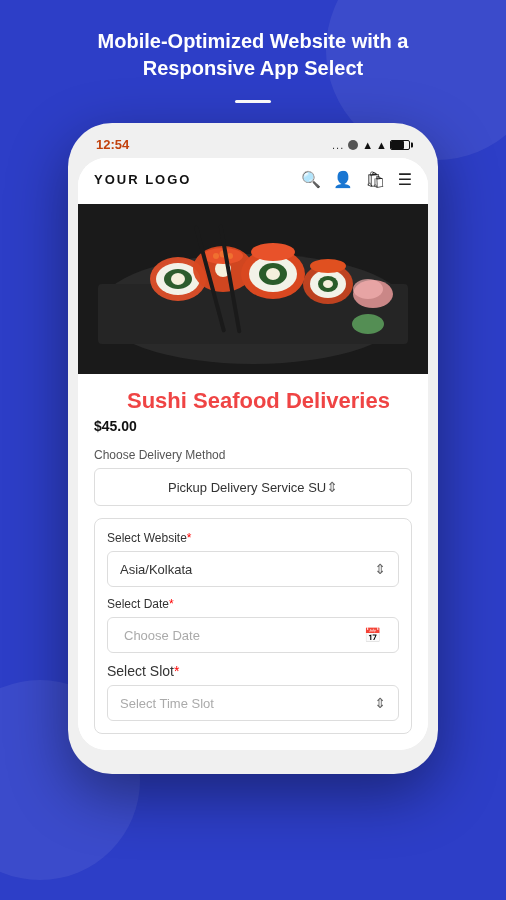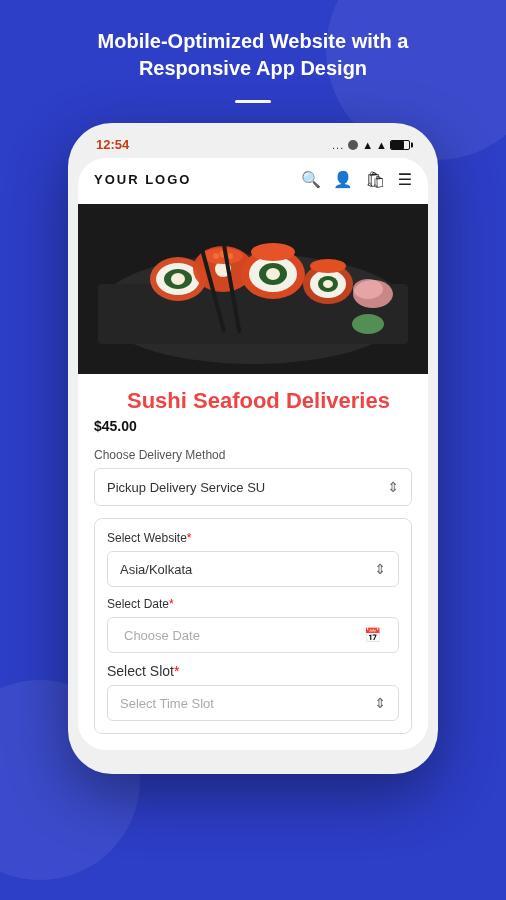--- a/index.html
+++ b/index.html
@@ -215,21 +215,21 @@
 
     .select-field {
       width: 100%;
       border: 1.5px solid #ddd;
       border-radius: 6px;
       padding: 10px 12px;
       font-size: 13px;
       color: #333;
       display: flex;
       align-items: center;
-      justify-content: space-between;
+      justify-content: center;
       margin-bottom: 12px;
       cursor: pointer;
     }
 
     .select-arrow {
       font-size: 14px;
       color: #666;
     }
 
     .sub-section {
@@ -298,21 +298,21 @@
       align-items: flex-end;
       justify-content: space-between;
     }
   </style>
 </head>
 <body>
 
 <div class="bg-circle-top"></div>
 <div class="bg-circle-bottom"></div>
 
-<h1 class="header-text">Mobile-Optimized Website with a Responsive App Design</h1>
+<h1 class="header-text">Mobile-Optimized Website with a Responsive App Select</h1>
 
 <div class="divider-line"></div>
 
 <div class="phone-frame">
 
   <div class="phone-notch-area">
     <span class="phone-time">12:54</span>
     <div class="phone-icons-right">
       <span class="phone-dots">...</span>
       <div class="phone-camera"></div>

